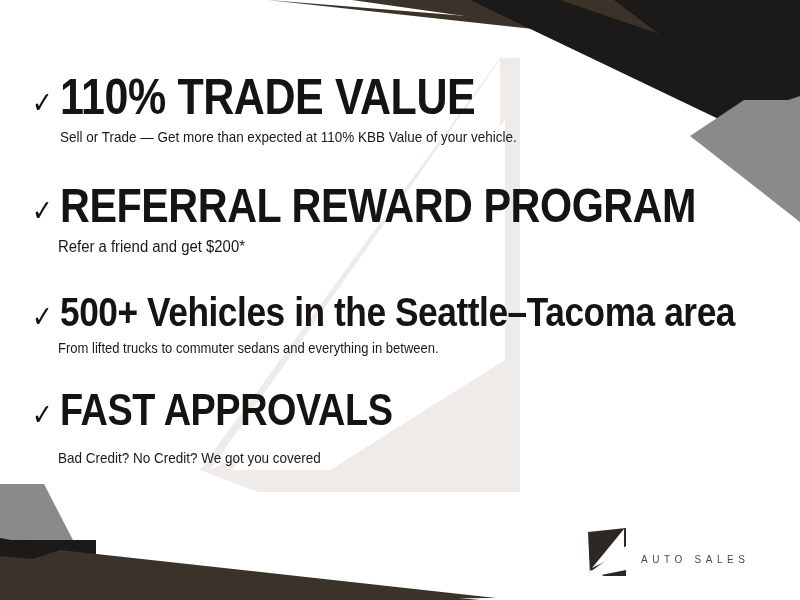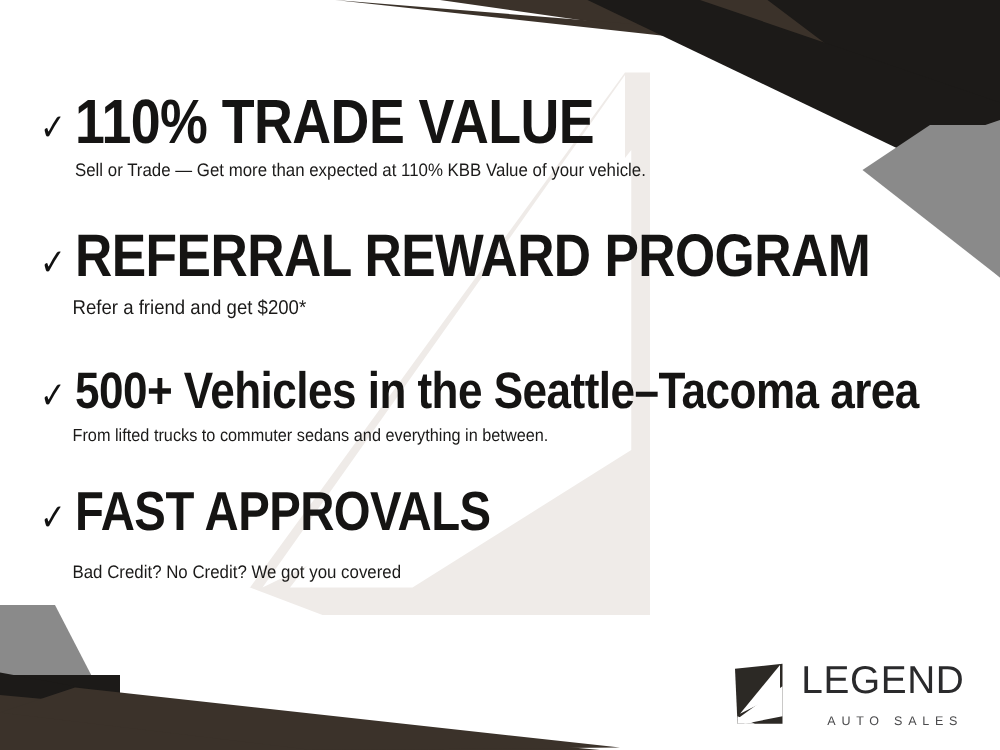--- a/index.html
+++ b/index.html
@@ -197,19 +197,18 @@
     </div>
 
     <div id="logo">
       <svg id="logo-mark" width="46" height="52" viewBox="0 0 46 52">
         <polygon fill="#2c2925" points="2,6 40,2 40,50 4,50"></polygon>
         <polygon fill="#ffffff" points="38,3 38,26 6,42"></polygon>
         <polygon fill="#ffffff" points="40,20 40,44 10,50 4,46"></polygon>
         <polygon fill="#ffffff" points="4,44 4,50 18,50"></polygon>
       </svg>
       <div id="logo-words">
-        <div id="logo-name">LEGEND</div>
         <div id="logo-tagline">AUTO SALES</div>
       </div>
     </div>
 
   </div>
 </div>
 
 </body></html>

